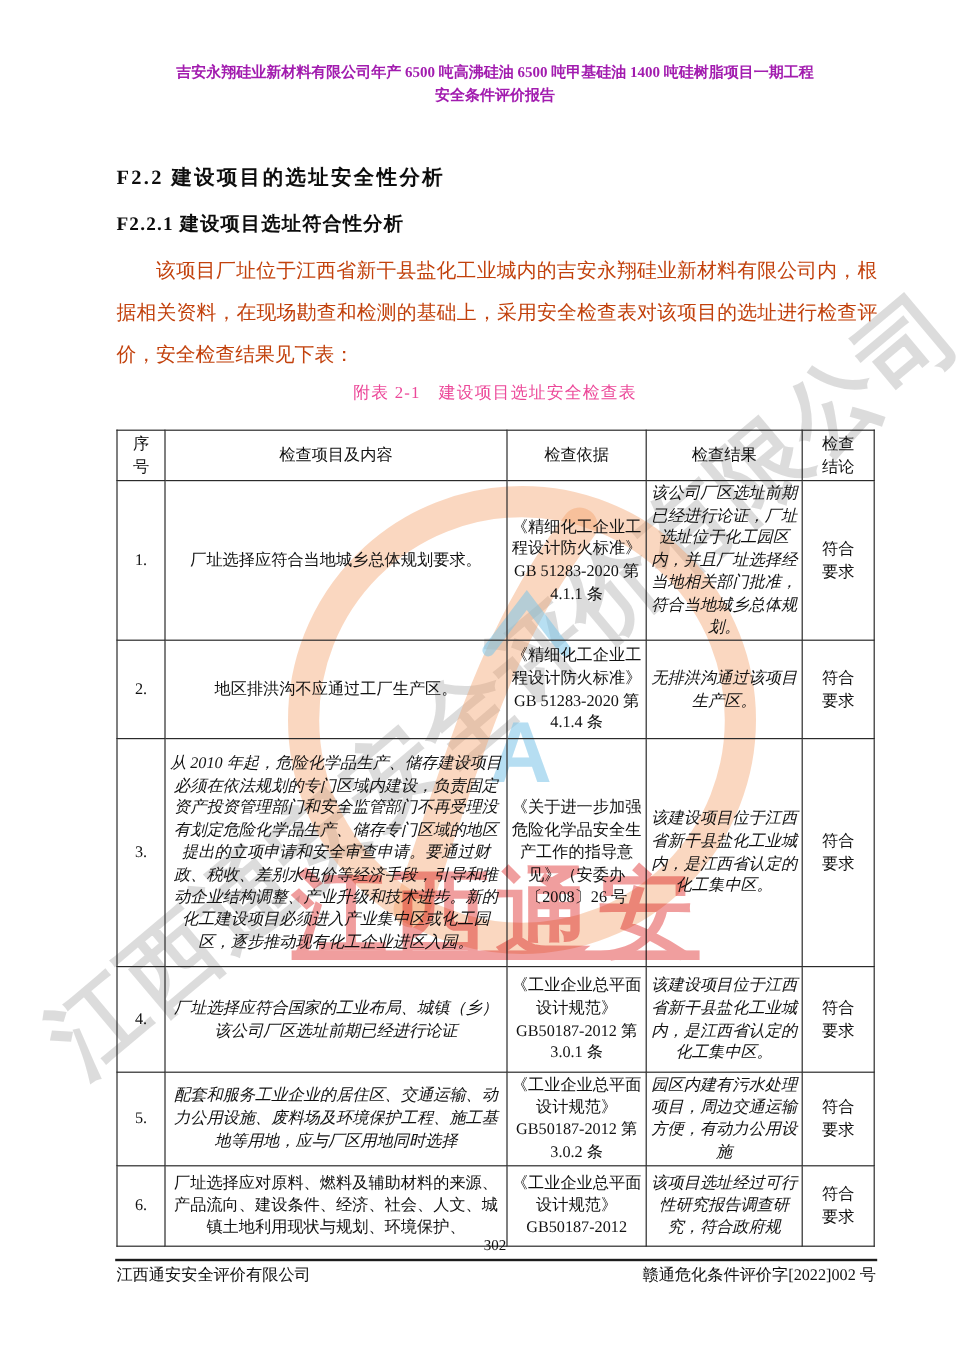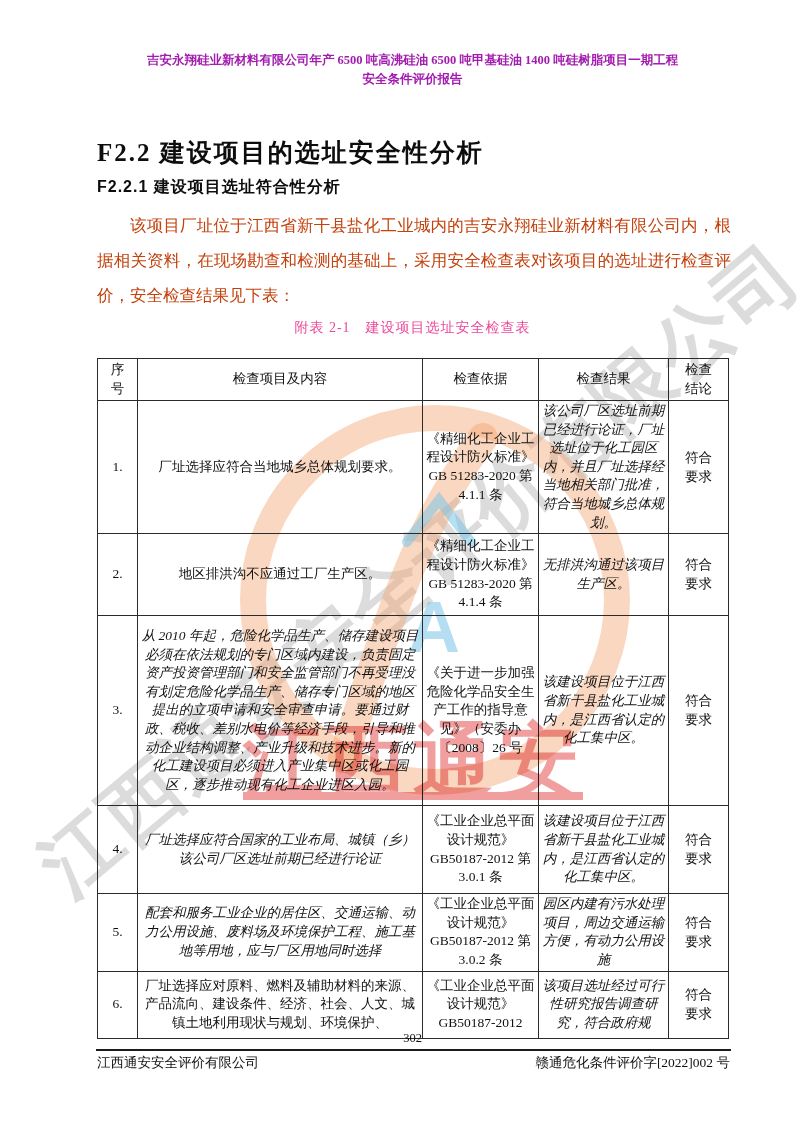--- a/index.html
+++ b/index.html
@@ -33,27 +33,27 @@
   }
   
   .content{position:absolute;inset:0;z-index:1;}
   .doc-header{
     position:absolute;top:51px;left:97px;width:631px;text-align:center;
     font-size:12.5px;line-height:19px;font-weight:bold;color:#a21caf;
   }
   .intro{position:absolute;top:95px;left:97px;width:640px;font-size:17px;color:#111;}
   .h1{
     position:absolute;top:136px;left:97px;width:640px;
-    font-size:25px;font-weight:bold;letter-spacing:2px;color:#0d0d0d;
+    font-size:17px;font-weight:bold;letter-spacing:2px;color:#0d0d0d;
     font-family:"Liberation Serif","DejaVu Serif",serif;
   }
   .h2{
     position:absolute;top:177px;left:97px;width:640px;
     font-size:16px;font-weight:bold;letter-spacing:1px;color:#0d0d0d;
-    font-family:Liberation Sans, sans-serif;
+    font-family:Liberation Serif, serif;
   }
   .para{
     position:absolute;top:209px;left:97px;width:634px;
     font-size:16.5px;line-height:35px;text-indent:2em;text-align:justify;color:#c2410c;font-family:Liberation Mono, monospace;
   }
   .caption{
     position:absolute;top:319px;left:97px;width:631px;text-align:center;
     font-size:14px;letter-spacing:1px;color:#ec4899;
   }
   table.check{

